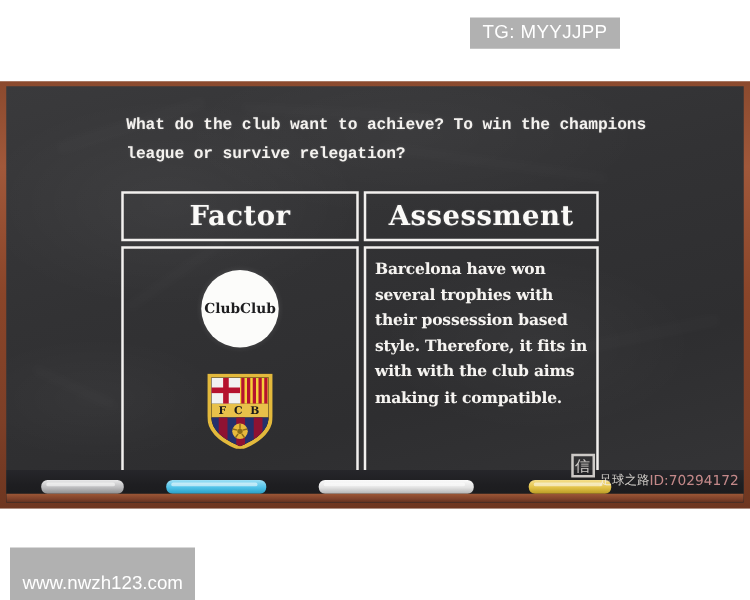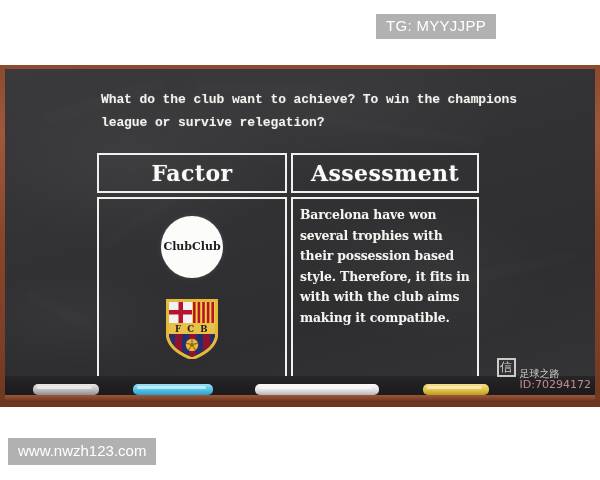--- a/index.html
+++ b/index.html
@@ -224,21 +224,21 @@
     width: 19px; height: 19px;
     border: 2px solid #f0ece8;
     display: flex;
     align-items: center;
     justify-content: center;
     color: #f0ece8;
     font-family: "DejaVu Sans", sans-serif;
     font-size: 12px;
     line-height: 12px;
   }
-  .wm-texts { display: flex; flex-direction: column; line-height: 11px; margin-top: 24px; }
+  .wm-texts { display: flex; flex-direction: row; line-height: 11px; margin-top: 24px; }
   .wm-cn {
     color: #f3efe9;
     font-family: "DejaVu Sans", sans-serif;
     font-size: 10px;
   }
   .wm-id {
     color: #e8a0a0;
     font-family: "DejaVu Sans", sans-serif;
     font-size: 11px;
   }
@@ -251,21 +251,21 @@
     background: #ffffff;
   }
 
   .url-watermark {
     position: absolute;
     left: 8px; top: 31px;
     background: rgba(170,170,170,0.92);
     color: #ffffff;
     font-family: "Liberation Sans", sans-serif;
     font-size: 15px;
-    padding: 4px 10px 5px 10px;
+    padding: 20px 10px 5px 10px;
     line-height: 18px;
     white-space: nowrap;
   }
 </style>
 </head>
 <body>
 
 <div class="top-band">
   <div class="tg-watermark">TG: MYYJJPP</div>
 </div>

